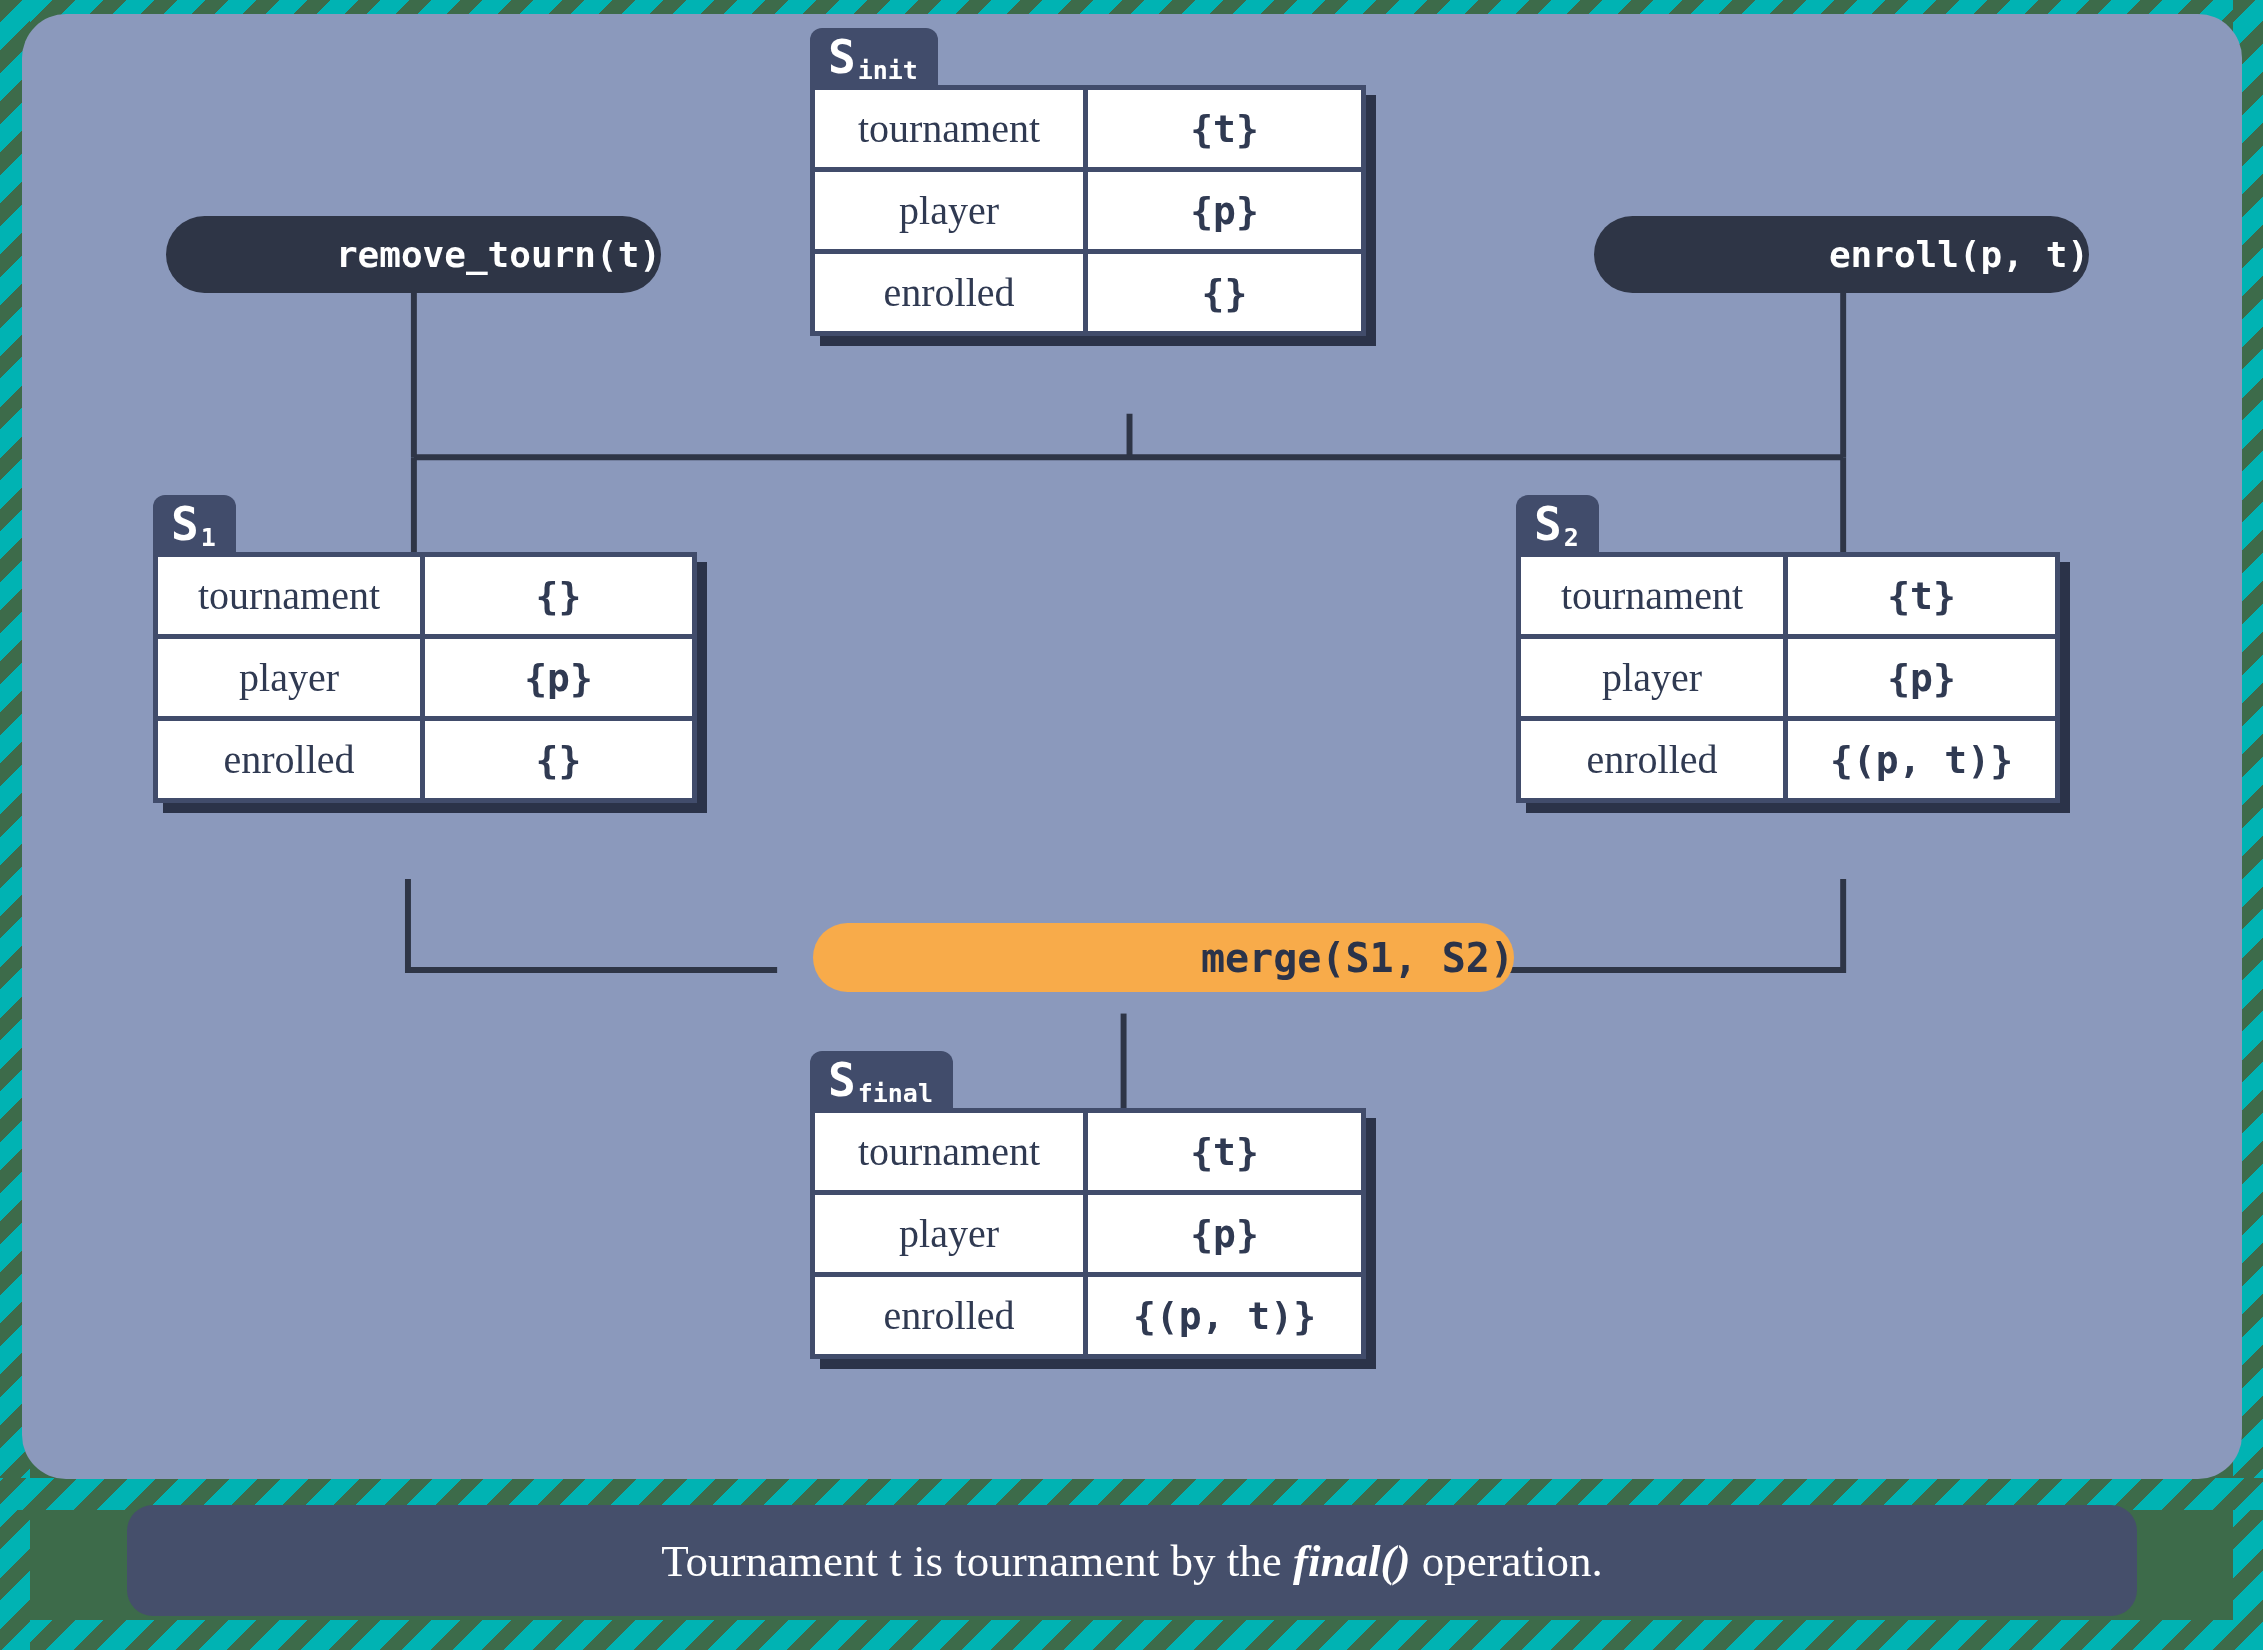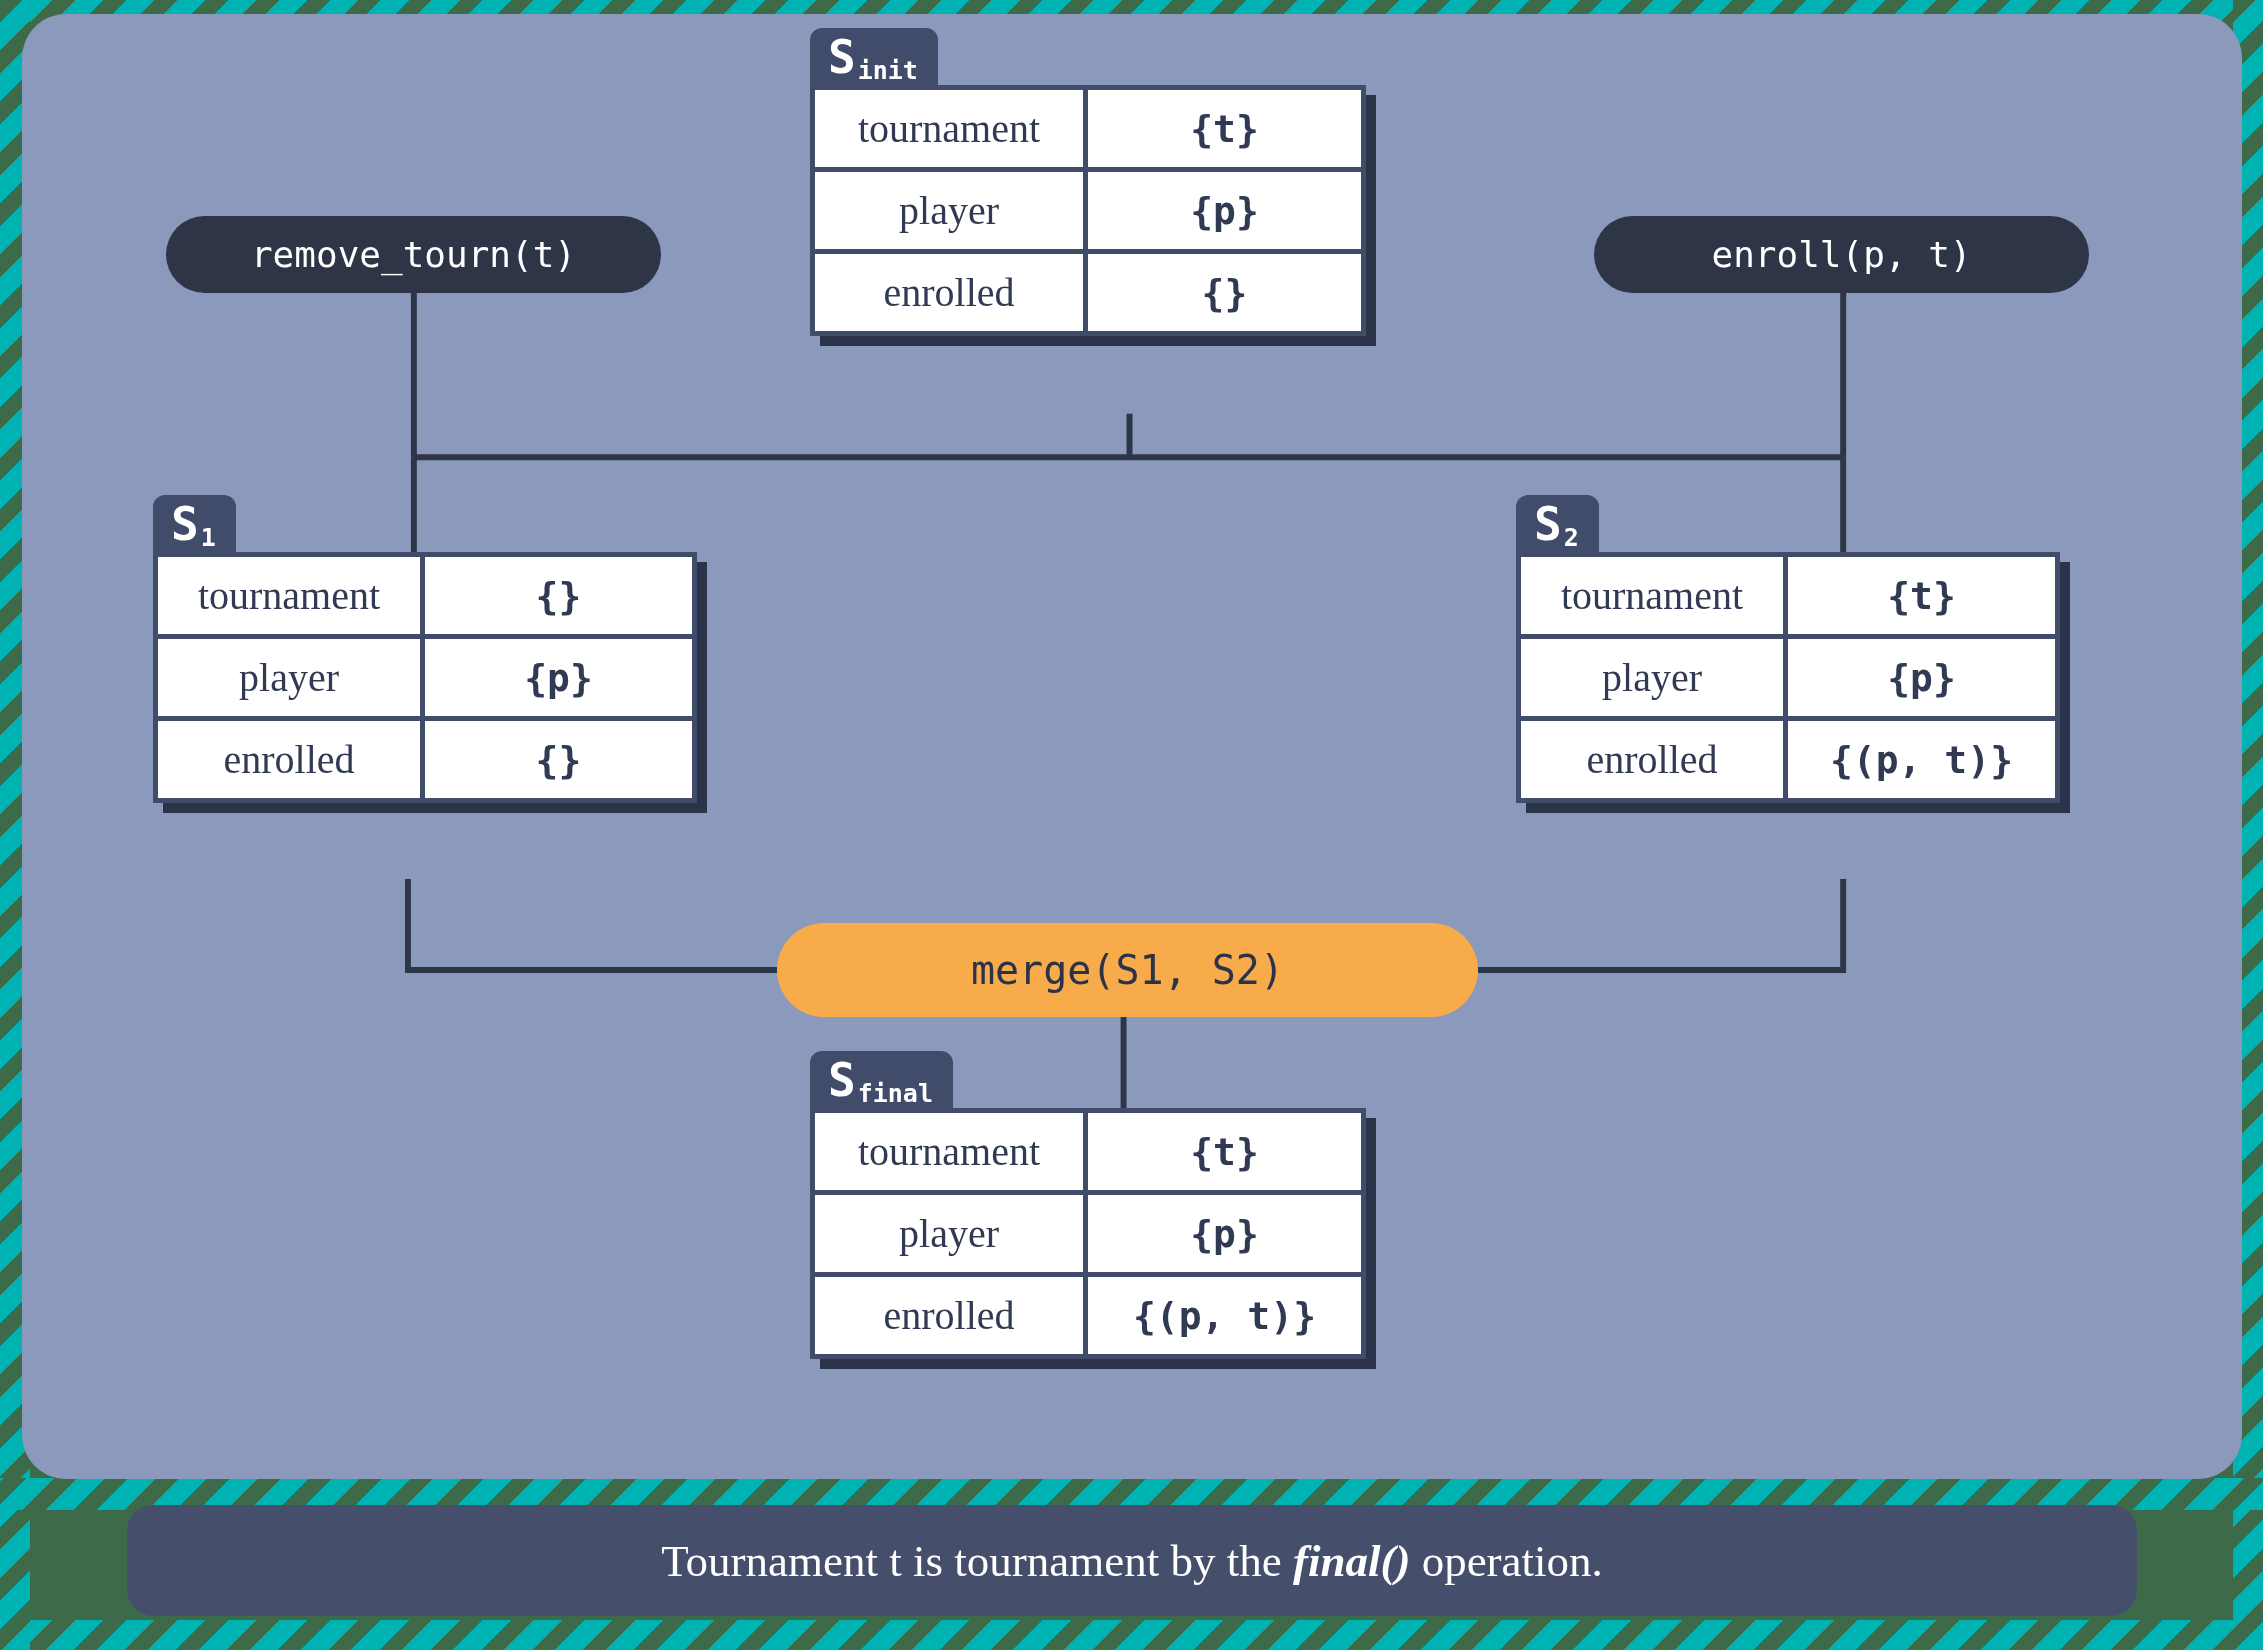--- a/index.html
+++ b/index.html
@@ -120,24 +120,24 @@
   .w-s2   .cell.key { width: 267px; }
   .w-s2   .cell.val { width: 267px; }
   .w-fin  .cell.key { width: 273px; }
   .w-fin  .cell.val { width: 273px; }
 
   
   .pill {
     position: absolute;
     display: flex;
     align-items: center;
-    justify-content: center;
+    justify-content: flex-end;
     border-radius: 989px;
     font-family: "DejaVu Sans Mono", monospace;
-    font-weight: normal;
+    font-weight: bold;
     z-index: 7;
     white-space: nowrap;
   }
   .pill.dark {
     background: #2e3546;
     color: #ffffff;
   }
   .pill.accent {
     background: #f8ab4a;
     color: #2b3349;
@@ -262,21 +262,21 @@
         <div class="cell key">player</div>
         <div class="cell val">{p}</div>
       </div>
       <div class="row">
         <div class="cell key">enrolled</div>
         <div class="cell val">{(p, t)}</div>
       </div>
     </div>
   </div>
 
-  <div class="pill accent" style="left:777px; top:923px; width:701px; height:94px; font-size:40px;">
+  <div class="pill accent" style="left:813px; top:923px; width:701px; height:69px; font-size:40px;">
     <span>merge(S1, S2)</span>
   </div>
 
   <div class="state" style="left:810px; top:1051px;">
     <div class="state-tab">
       <span class="big">S</span><span class="sub">final</span>
     </div>
     <div class="state-body w-fin">
       <div class="row">
         <div class="cell key">tournament</div>

